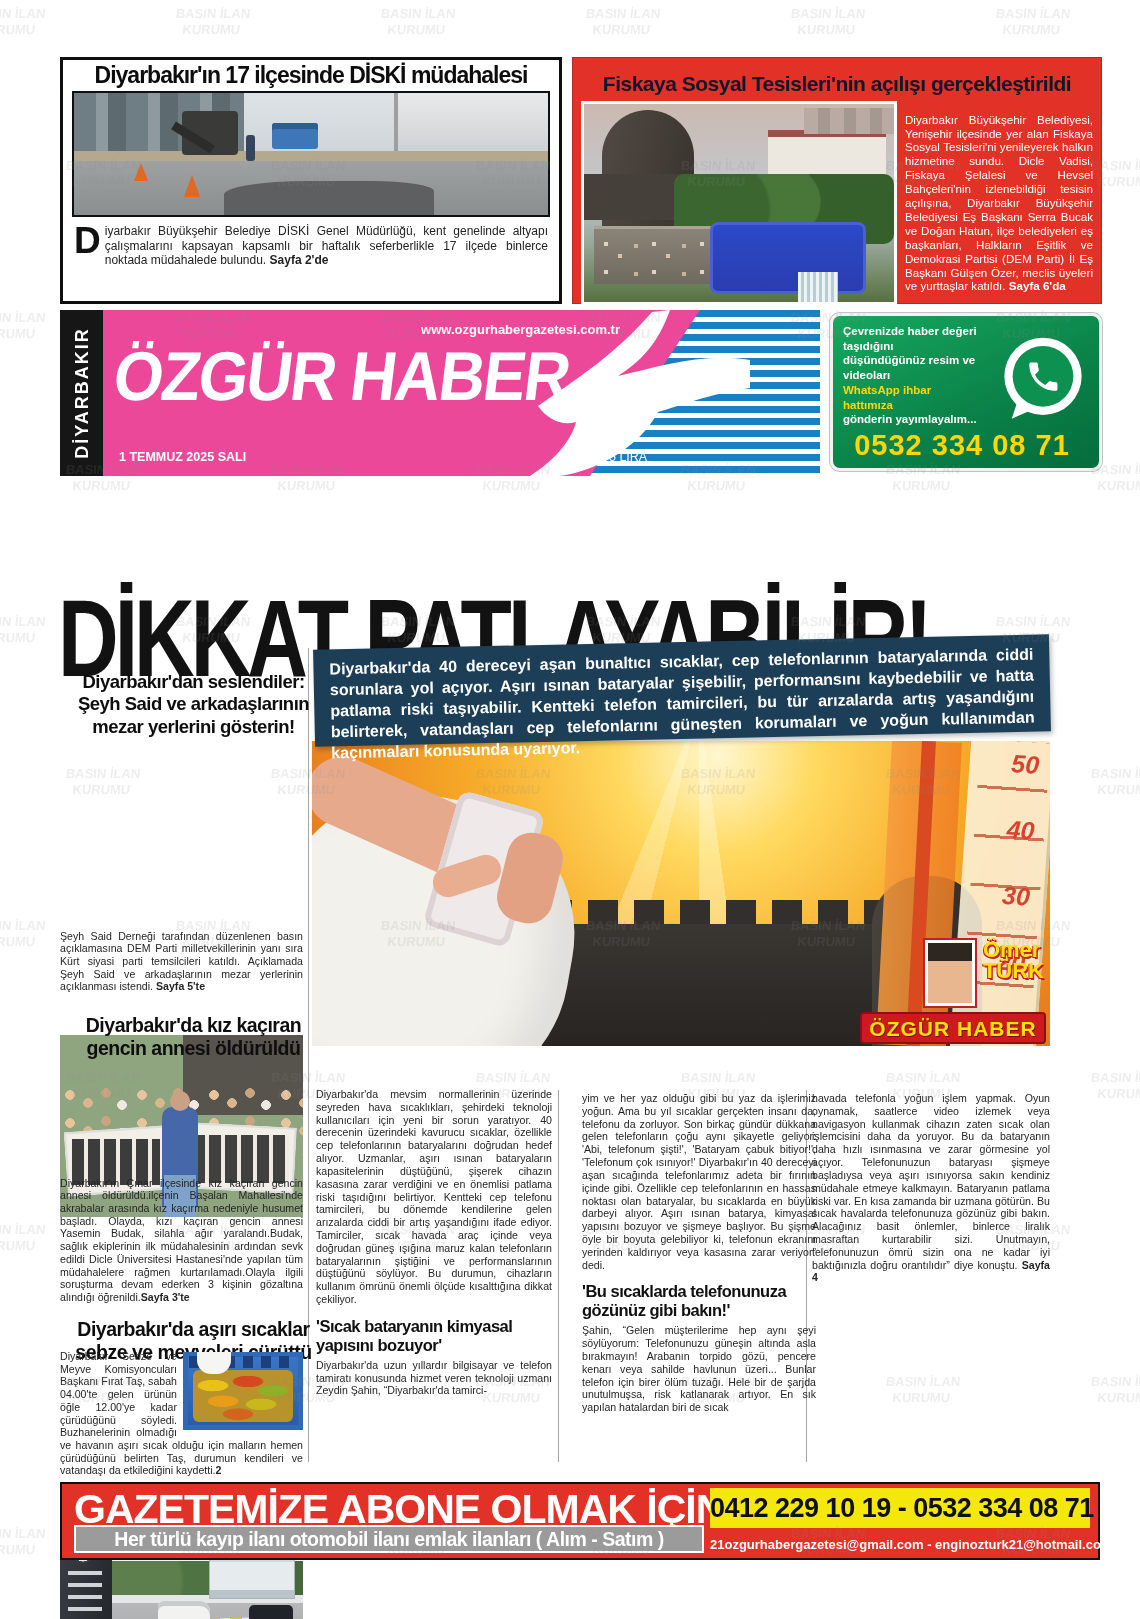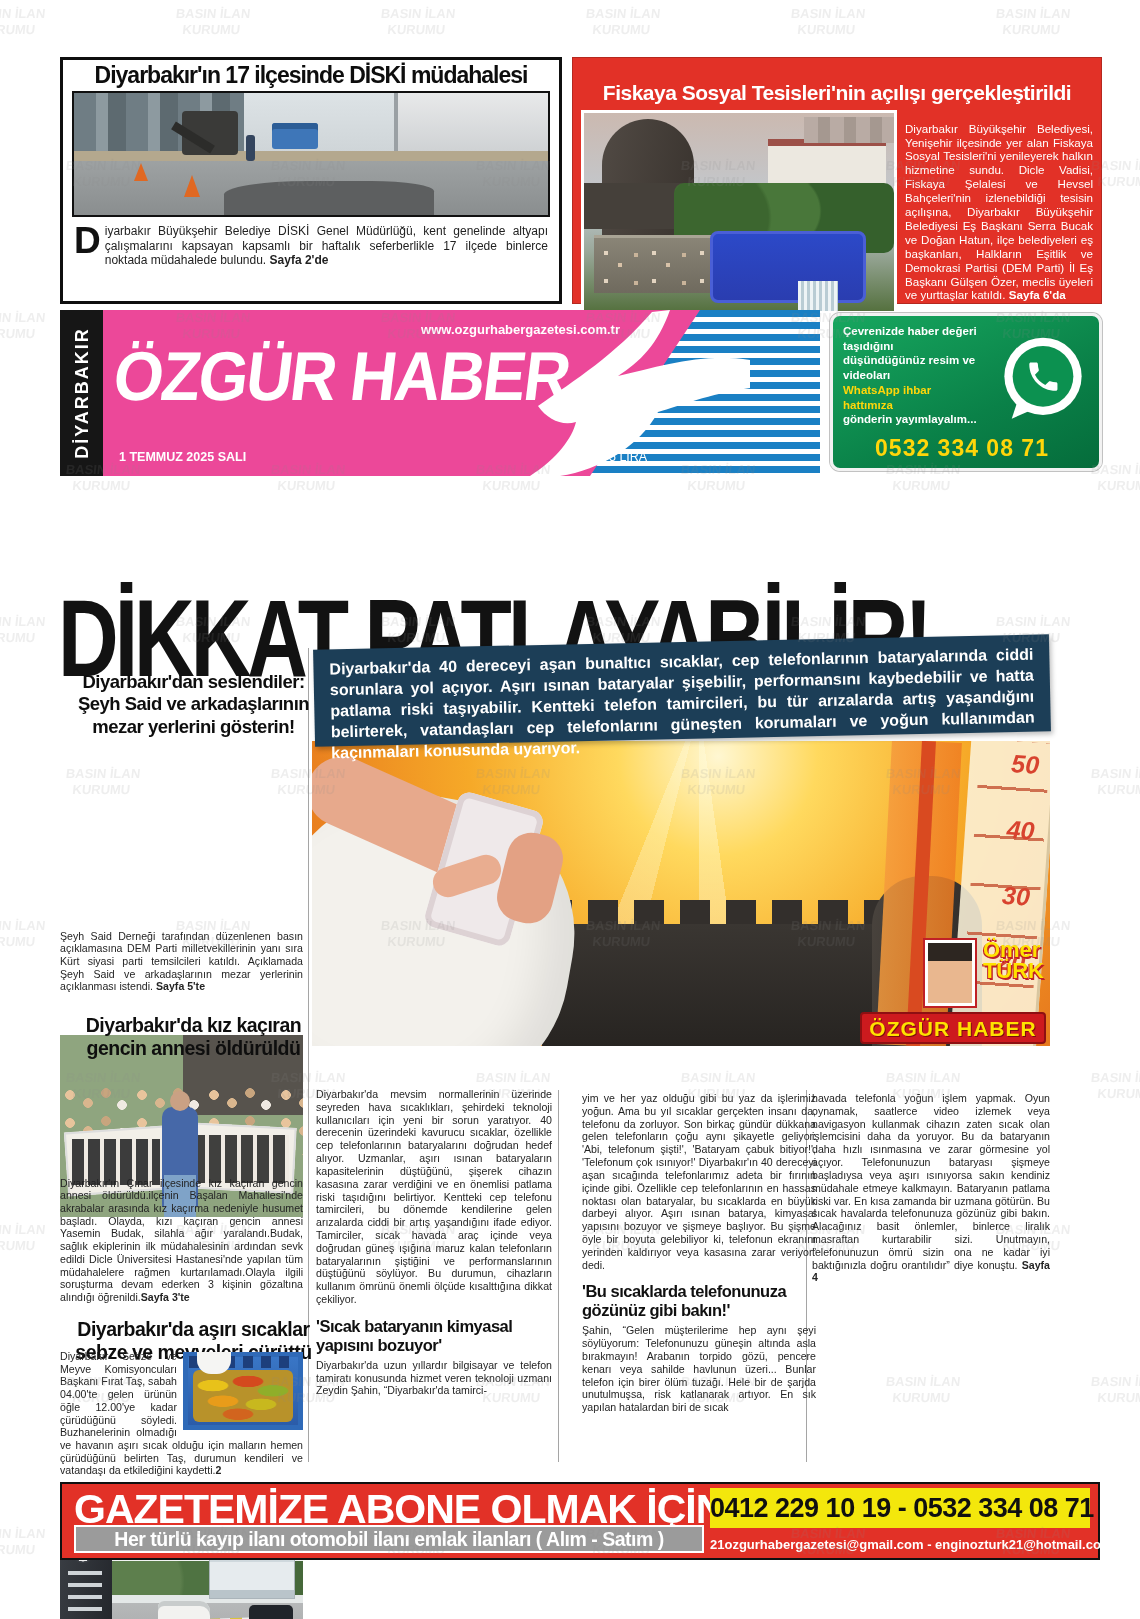--- a/index.html
+++ b/index.html
@@ -14,21 +14,21 @@
   .wm{position:absolute;color:#8a8a8a;opacity:.14;font-weight:bold;font-size:13px;
       text-align:center;white-space:pre;line-height:1.2;transform:skewX(-6deg);}
   
   .tl-box{left:60px;top:57px;width:502px;height:247px;border:3px solid #0f0f0f;background:#fff;z-index:2;box-sizing:border-box;}
   .tl-head{margin:3px 6px 4px;font-size:23px;line-height:1.05;text-align:center;font-weight:bold;letter-spacing:-1px;color:#0d0d0d;}
   .tl-photo{margin:0 9px;height:122px;border:2px solid #101010;background:#cfd6da;}
   .tl-body{margin:7px 11px 0;font-size:12px;line-height:1.22;text-align:justify;color:#222;}
   .dropcap{float:left;font-size:37px;line-height:.82;font-weight:bold;margin:2px 4px 0 0;color:#111;}
   
   .tr-box{left:572px;top:57px;width:530px;height:247px;background:#e23127;z-index:2;box-sizing:border-box;border:1px solid #b5281f;}
-  .tr-head{margin:23px 8px 5px;font-size:21px;text-align:center;font-weight:bold;letter-spacing:-0.5px;color:#ffffff;}
+  .tr-head{margin:14px 8px 5px;font-size:21px;text-align:center;font-weight:bold;letter-spacing:-0.5px;color:#0f172a;}
   .tr-row{display:flex;margin:0 8px;}
   .tr-photo{width:310px;height:198px;border:3px solid #fff;background:#c9bdb4;flex:none;}
   .tr-body{margin-left:8px;width:194px;font-size:11.6px;line-height:1.2;text-align:justify;color:#fff;}
   
   .mast-black{left:60px;top:310px;width:43px;height:166px;background:#161616;z-index:3;}
   .mast-black span{position:absolute;left:50%;top:50%;transform:translate(-50%,-50%) rotate(-90deg);
       color:#fff;font-weight:bold;font-size:18px;letter-spacing:2px;white-space:nowrap;}
   .mast-red{left:103px;top:310px;width:717px;height:166px;background:#ec4899;z-index:2;overflow:hidden;}
   .mast-stripes{position:absolute;right:0;top:0;width:250px;height:166px;
       background:repeating-linear-gradient(180deg,#1a80c4 0 7px,#ffffff 7px 12px);
@@ -39,21 +39,21 @@
       letter-spacing:-2px;transform:skewX(-7deg) scaleY(1.08);transform-origin:left top;white-space:nowrap;}
   .mast-date{position:absolute;left:16px;bottom:12px;color:#fff;font-weight:bold;font-size:12.5px;}
   .mast-price{position:absolute;left:462px;bottom:12px;color:#fff;font-weight:normal;font-size:12.5px;}
   
   .wa-box{left:830px;top:313px;width:272px;height:158px;border-radius:10px;border:3px solid #f2f2f2;
       box-shadow:0 0 0 1px #c2c2c2;background:linear-gradient(155deg,#17a75f 0%,#0a8148 60%,#056c3b 100%);
       z-index:2;box-sizing:border-box;padding:8px 10px;}
   .wa-white{color:#fff;font-weight:bold;font-size:11.5px;line-height:1.28;width:135px;}
   .wa-yellow{color:#ffd60a;font-weight:bold;font-size:11.5px;line-height:1.28;width:135px;}
   .wa-phone{position:absolute;left:0;right:8px;bottom:6px;text-align:center;color:#ffd60a;font-weight:bold;
-      font-size:23px;letter-spacing:1px;}
+      font-size:29px;letter-spacing:1px;}
   .wa-icon{position:absolute;right:10px;top:18px;width:92px;height:92px;}
   
   .kicker{left:64px;top:484px;font-size:40px;letter-spacing:-1px;color:#161616;z-index:2;white-space:nowrap;}
   .mainhead{left:58px;top:520px;font-size:84px;font-weight:bold;letter-spacing:-4px;color:#121212;
       transform:scaleY(1.3);transform-origin:left top;z-index:2;white-space:nowrap;}
   
   .lead-box{left:314px;top:642px;width:736px;height:97px;background:#1c3e57;transform:rotate(-1.2deg);
       z-index:4;box-sizing:border-box;padding:9px 16px;box-shadow:2px 3px 5px rgba(0,0,0,.25);}
   .lead-box p{margin:0;color:#fff;font-weight:bold;font-size:16px;line-height:1.32;text-align:justify;}
   

